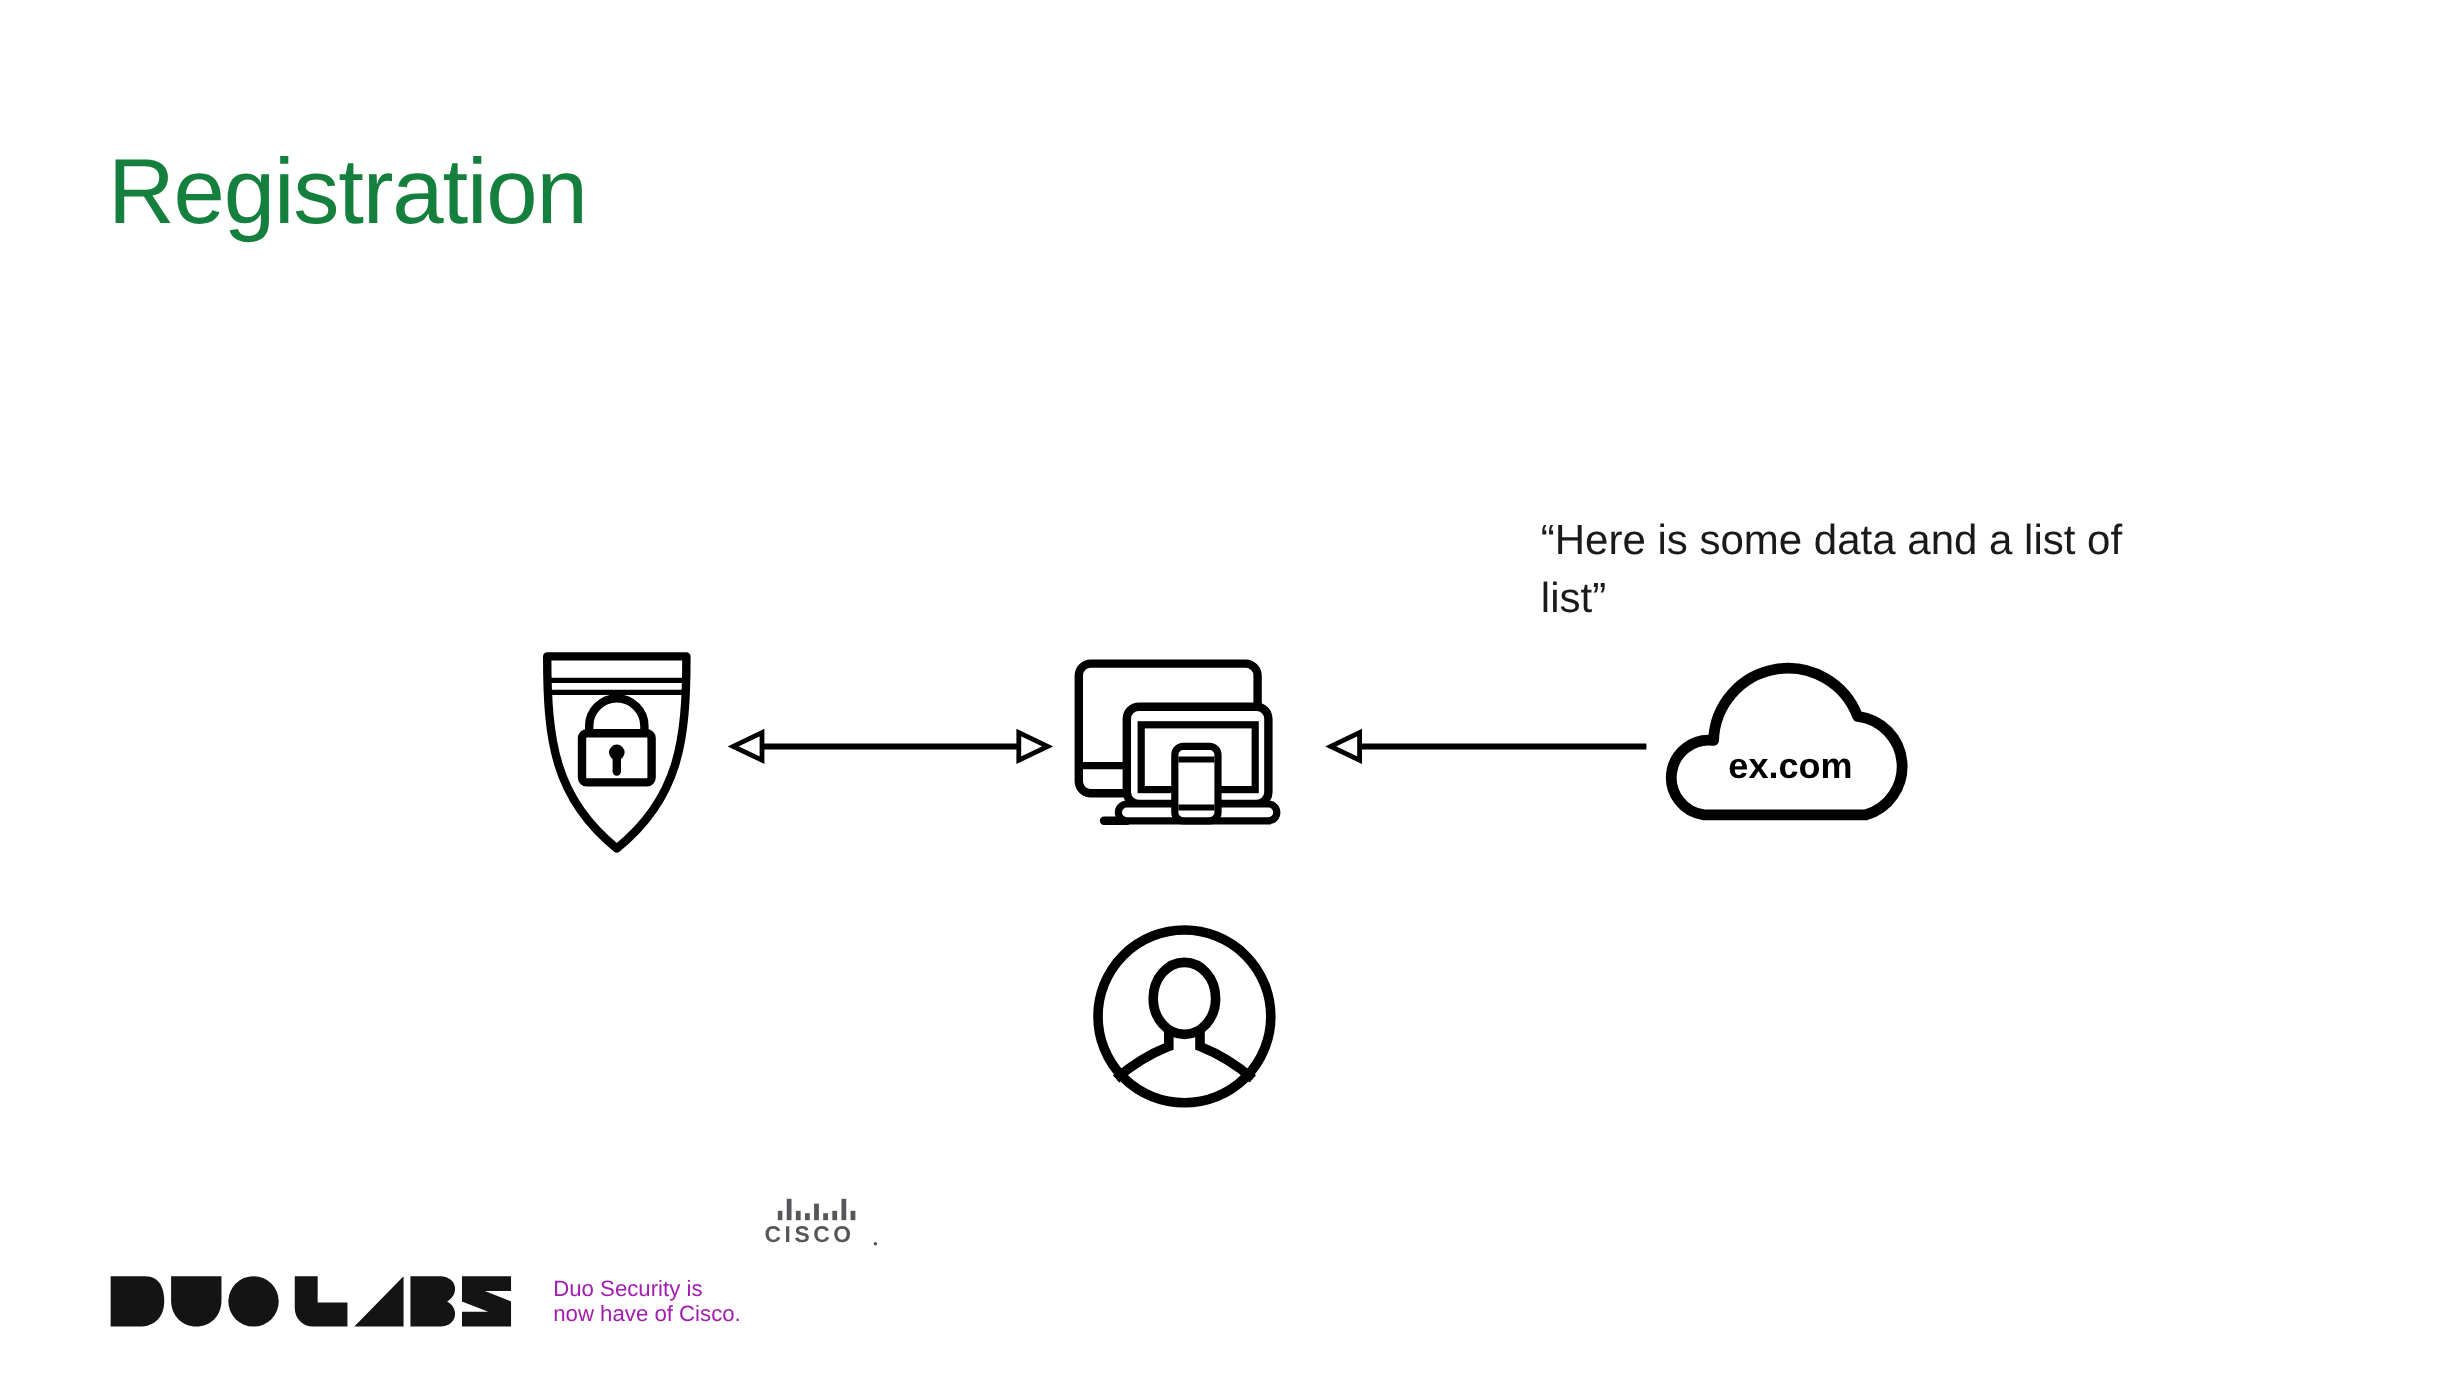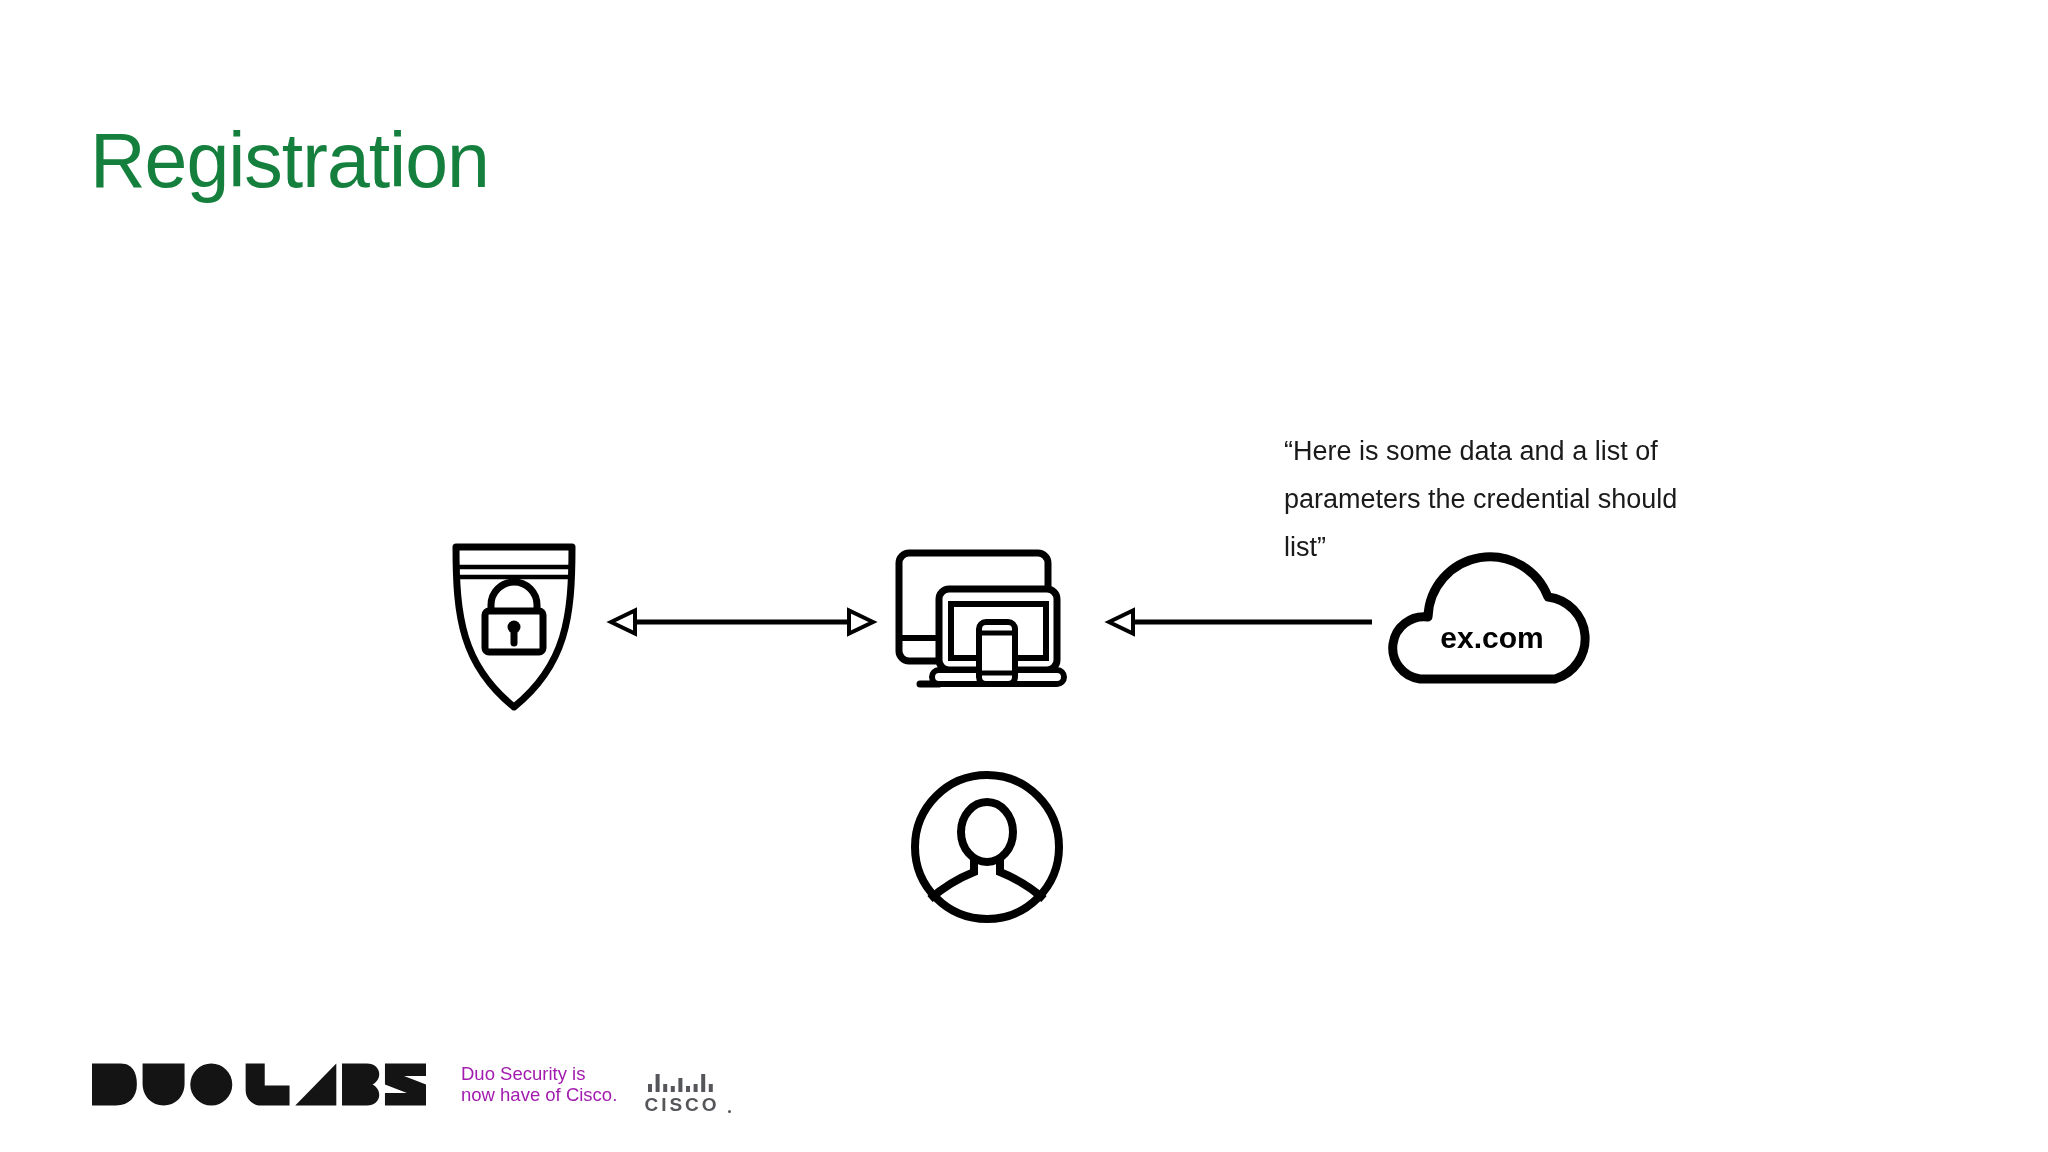--- a/index.html
+++ b/index.html
@@ -8,30 +8,30 @@
     font-family:"Liberation Sans", sans-serif;overflow:hidden;
   }
   .abs{position:absolute;}
   .slide-title{
     left:90px;top:118px;margin:0;
     font-size:77px;font-weight:300;letter-spacing:-1px;
     color:#15803d;line-height:1.1;
   }
   .quote{
     left:1284px;top:427px;width:500px;
-    font-size:27px;line-height:48px;color:#1a1a1a;font-weight:400;
+    font-size:35px;line-height:48px;color:#1a1a1a;font-weight:400;
   }
   svg{display:block;}
   .stroke{stroke:#000;fill:none;}
   .footer-tagline{
     left:461px;top:1063px;
     font-size:18.5px;line-height:21px;color:#a21caf;
   }
   .cisco{
-    left:637px;top:1072px;width:90px;text-align:center;
+    left:637px;top:997px;width:90px;text-align:left;
   }
   .cisco-bars{margin:0 auto;}
   .cisco-word{
     position:relative;
     font-size:19px;font-weight:bold;letter-spacing:3px;color:#54565a;
     margin-top:2px;
   }
   .cisco-tm{
     position:absolute;right:-4px;bottom:3px;width:3px;height:3px;
     background:#54565a;border-radius:50%;
@@ -39,21 +39,20 @@
 </style>
 </head>
 <body>
 
 <div>
 
   <h1 class="abs slide-title">Registration</h1>
 
   <div class="abs quote">
     <div>“Here is some data and a list of</div>
-    <div>parameters the credential should</div>
     <div>list”</div>
   </div>
 
   <svg class="abs" style="left:450px;top:541px;" width="128" height="172" viewBox="0 0 128 172">
     <path class="stroke" d="M6,6 H122 C122,76 116,124 64,166 C12,124 6,76 6,6 Z" fill="#fff" stroke-width="7" stroke-linejoin="round"></path>
     <line class="stroke" x1="7" y1="26" x2="121" y2="26" stroke-width="4.5"></line>
     <line class="stroke" x1="8" y1="36" x2="120" y2="36" stroke-width="4.5"></line>
     <path class="stroke" d="M41,70 V64 A23,23 0 0 1 87,64 V70" stroke-width="7"></path>
     <rect x="35" y="70" width="58" height="41" rx="4" fill="#fff" stroke="#000" stroke-width="7"></rect>
     <circle cx="64" cy="86" r="6.5" fill="#000"></circle>

